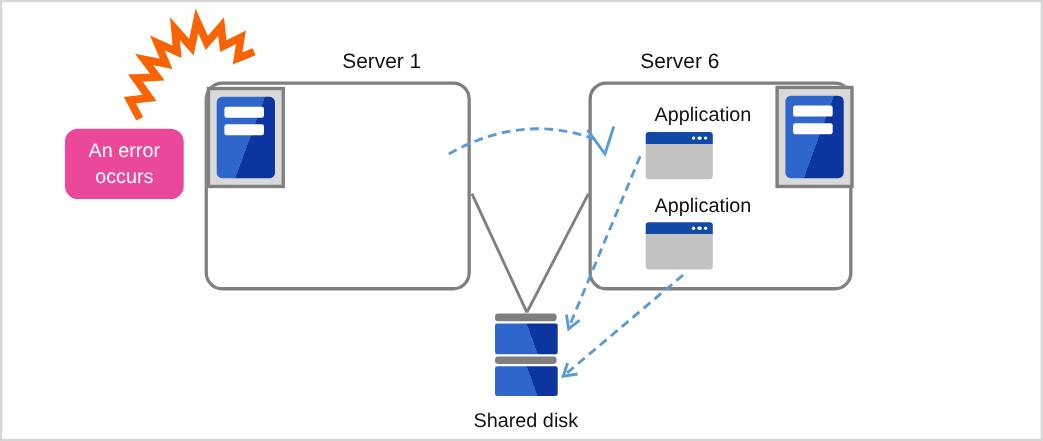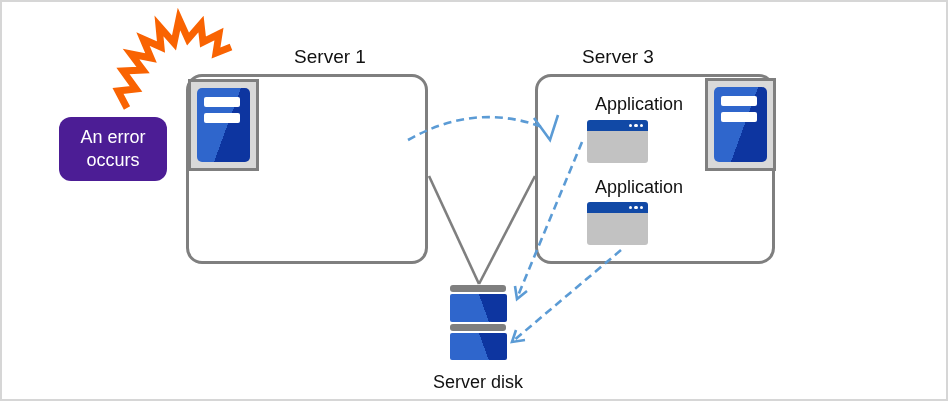--- a/index.html
+++ b/index.html
@@ -49,45 +49,45 @@
     position:absolute; left:448px; width:56px; height:7px;
     background:#7f7f7f; border-radius:3px;
   }
   .disk-body {
     position:absolute; left:448px; width:57px; height:28px;
     background:linear-gradient(70deg,#2f66cc 58%,#0d35a0 58%);
     border-radius:2px;
   }
   .error-callout {
     position:absolute; left:57px; top:115px; width:108px; height:64px;
-    background:#4c1d95; border-radius:12px;
+    background:#ec4899; border-radius:12px;
     display:flex; align-items:center; justify-content:center;
     color:#ffffff; font-size:18px; line-height:1.3; text-align:center;
     white-space:normal; padding:4px 10px;
   }
   svg.overlay {
     position:absolute; left:0; top:0; width:948px; height:401px;
     pointer-events:none;
   }
 </style>
 </head>
 <body>
 
 <div class="stage">
 
-  <div class="lbl" style="left:258px; top:45px; width:140px;">Server 1</div>
+  <div class="lbl" style="left:275px; top:45px; width:140px;">Server 1</div>
   <div class="server-box" style="left:184px; top:72px; width:242px; height:190px;"></div>
   <div class="icon-box" style="left:186px; top:77px; width:71px; height:92px;">
     <div class="tower">
       <div class="bar b1"></div>
       <div class="bar b2"></div>
     </div>
   </div>
 
-  <div class="lbl" style="left:546px; top:45px; width:140px;">Server 3</div>
+  <div class="lbl" style="left:546px; top:45px; width:140px;">Server 6</div>
   <div class="server-box" style="left:533px; top:72px; width:240px; height:190px;"></div>
   <div class="icon-box" style="left:703px; top:76px; width:71px; height:93px;">
     <div class="tower">
       <div class="bar b1"></div>
       <div class="bar b2"></div>
     </div>
   </div>
 
 
   <div class="lbl small" style="left:567px; top:93px; width:140px;">Application</div>
@@ -107,21 +107,21 @@
       <div class="dot"></div>
       <div class="dot"></div>
     </div>
     <div class="app-body"></div>
   </div>
 
   <div class="disk-cap" style="top:283px;"></div>
   <div class="disk-body" style="top:292px;"></div>
   <div class="disk-cap" style="top:322px;"></div>
   <div class="disk-body" style="top:331px; height:27px;"></div>
-  <div class="lbl small" style="left:396px; top:371px; width:160px;">Server disk</div>
+  <div class="lbl small" style="left:396px; top:371px; width:160px;">Shared disk</div>
 
   <div class="error-callout">An error occurs</div>
 
   <svg class="overlay" viewBox="0 0 948 401">
 
     <polyline points="125,106 116,89 134,87 121,69 141,68 129,52 149,56 141,37 159,45 157,24 172,41 177,17 186,37 199,22 201,40 217,32 214,51 229,45" fill="none" stroke="#f96302" stroke-width="7" stroke-linejoin="miter" stroke-miterlimit="10"></polyline>
 
     <polyline points="427,174 477,282" fill="none" stroke="#7f7f7f" stroke-width="2.6"></polyline>
     <polyline points="533,174 477,282" fill="none" stroke="#7f7f7f" stroke-width="2.6"></polyline>
 

